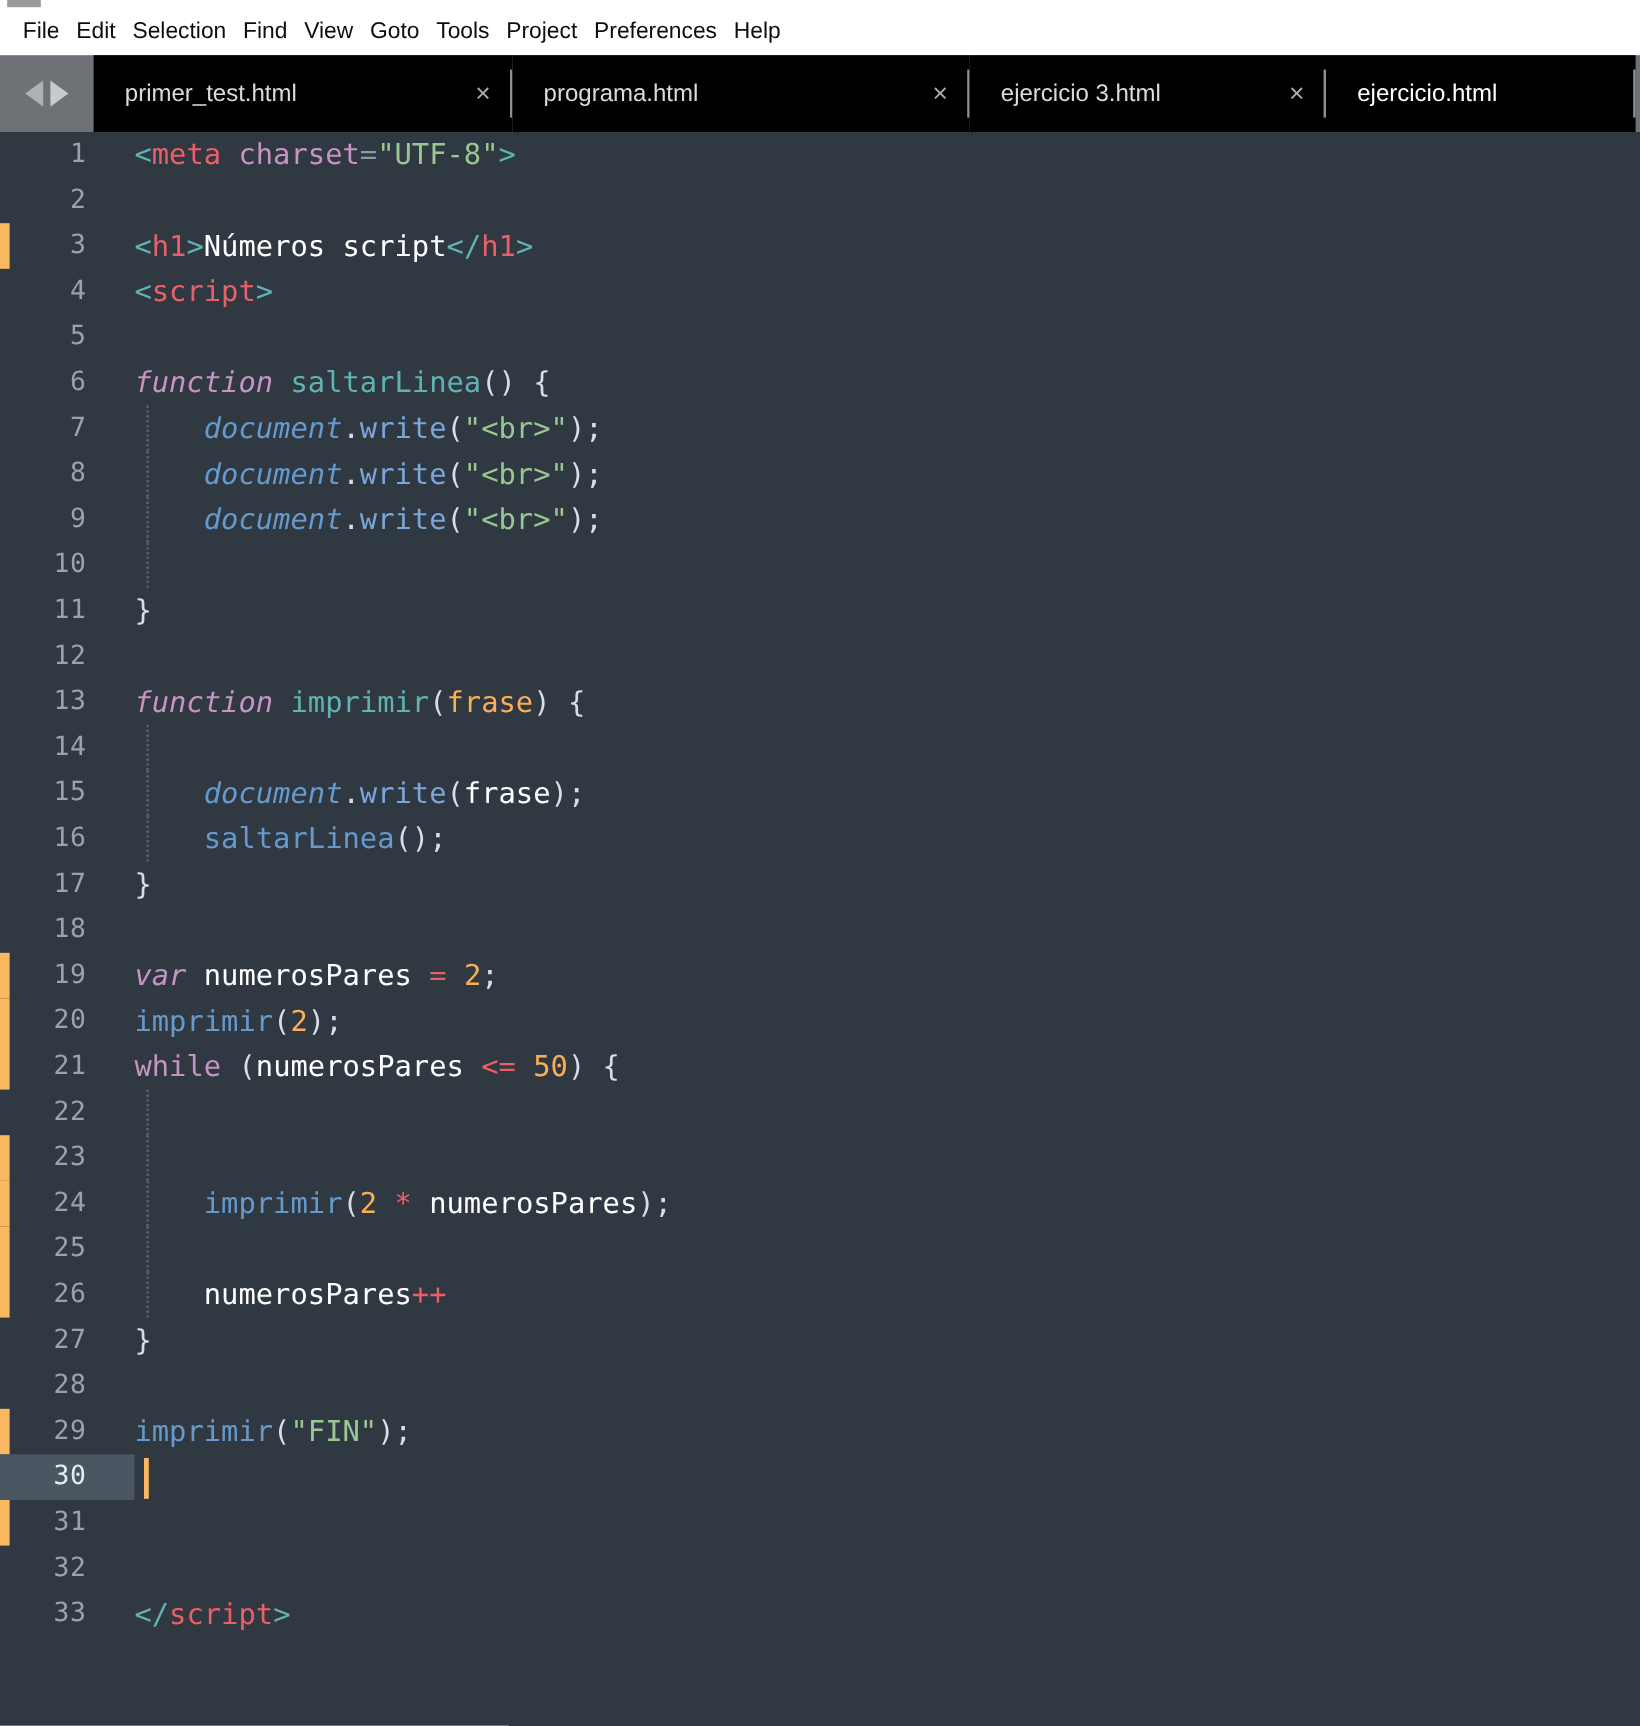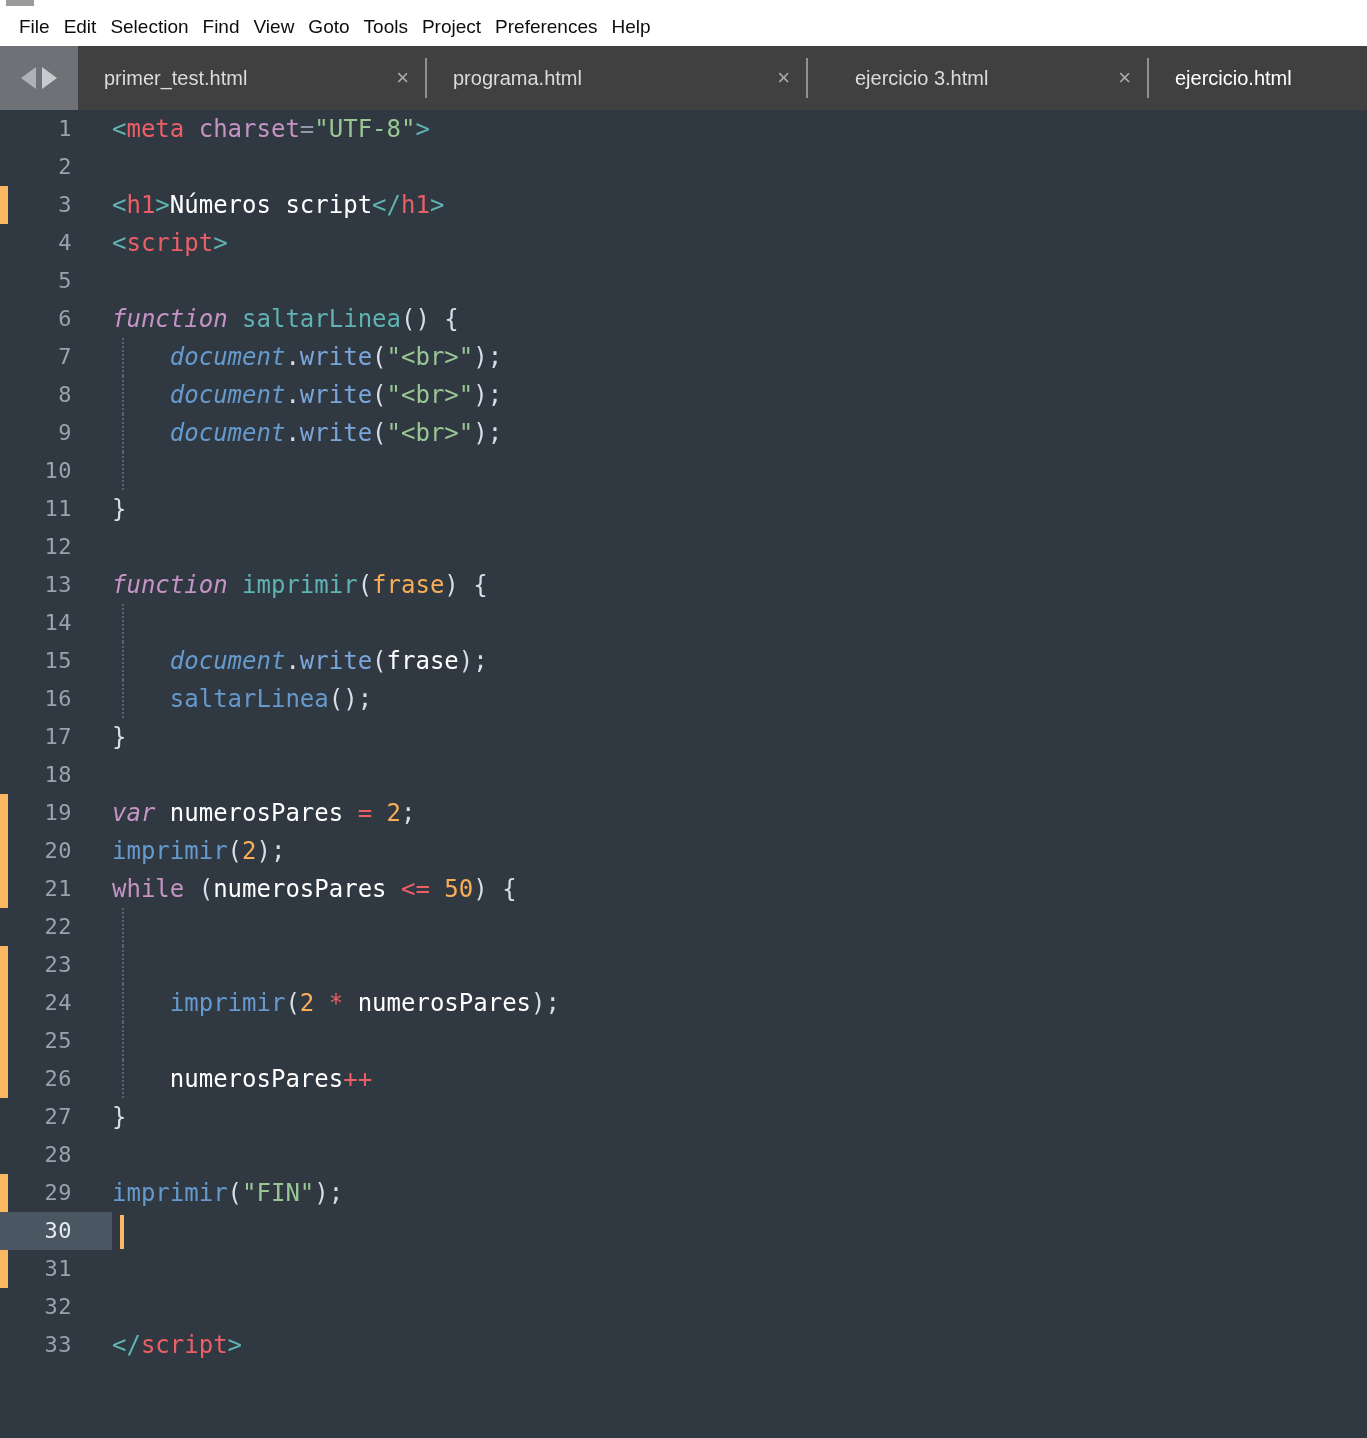--- a/index.html
+++ b/index.html
@@ -80,21 +80,21 @@
     border-top: 11px solid transparent;
     border-bottom: 11px solid transparent;
     border-left: 15px solid #c8cbcd;
   }
   .tab {
     display: flex;
     align-items: center;
     position: relative;
     flex: 0 0 auto;
     box-sizing: border-box;
-    background: #404040;
+    background: #000000;
   }
   .tab .tab-label {
     font-family: "Liberation Sans", sans-serif;
     font-size: 20px;
     color: #d9dcde;
     white-space: nowrap;
     padding-left: 26px;
   }
   .tab .tab-close {
     font-family: "Liberation Sans", sans-serif;
@@ -106,21 +106,21 @@
     line-height: 1;
   }
   .tab .tab-sep {
     position: absolute;
     right: 0; top: 12px;
     width: 2px; height: 40px;
     background: #8d9195;
   }
   .tab.t0 { width: 349px; }
   .tab.t1 { width: 381px; }
-  .tab.t2 { width: 341px; padding-left: 21px; }
+  .tab.t2 { width: 297px; }
   .tab.t3 { width: 258px; }
   .tab.t3 .tab-label { color: #ffffff; }
 
   
   #editor {
     position: absolute;
     left: 0; top: 110px;
     width: 1367px;
     height: 1328px;
     background: #303841;

